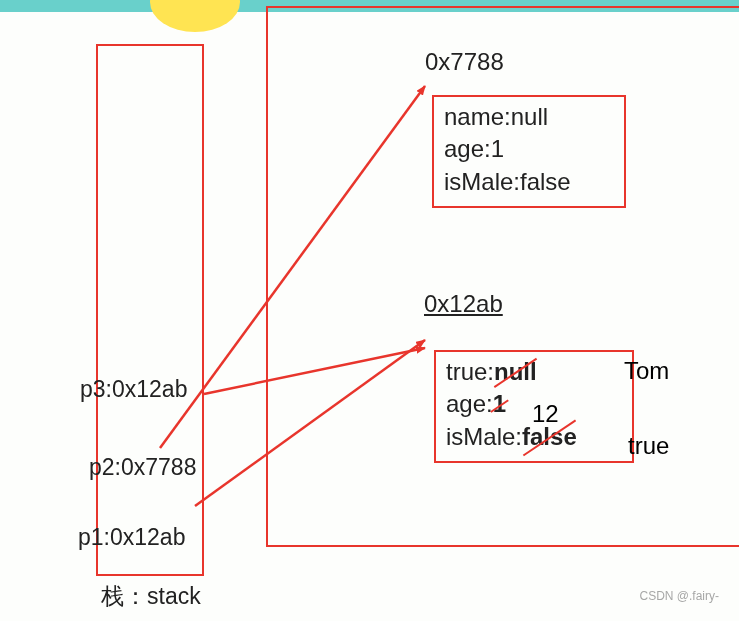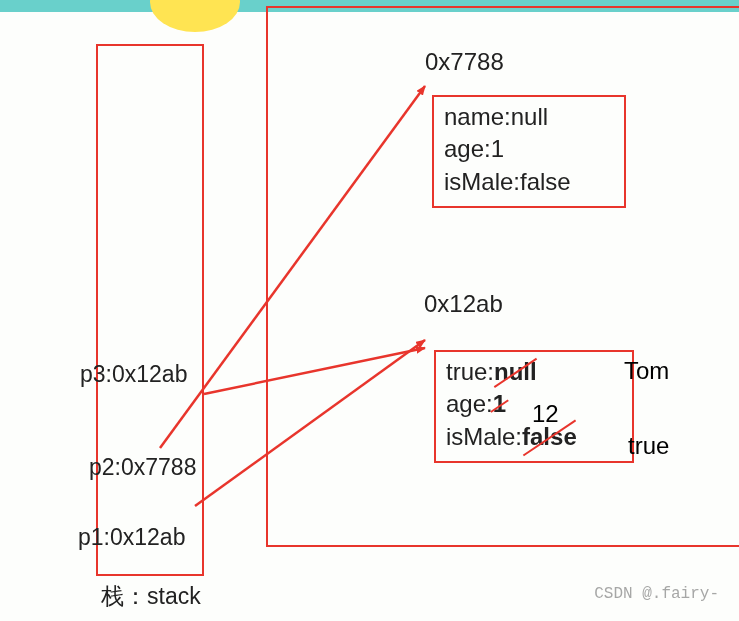--- a/index.html
+++ b/index.html
@@ -71,23 +71,23 @@
     .obj-box .row { white-space: nowrap; display:block; }
     .override {
       position: absolute;
       font-size: 24px;
       color: #000000;
     }
     .watermark {
       position: absolute;
       right: 20px;
       bottom: 18px;
-      font-size: 16px;
+      font-size: 12px;
       color: rgba(120,120,120,0.65);
-      font-family: Liberation Mono, monospace;
+      font-family: Liberation Sans, sans-serif;
     }
     svg.arrows {
       position: absolute;
       top: 0; left: 0;
       width: 739px;
       height: 621px;
       pointer-events: none;
     }
     .strike {
       position: relative;
@@ -110,32 +110,32 @@
 <body>
 
 <div class="top-band"></div>
 <div class="yellow-circle"></div>
 
 <div class="heap-outer"></div>
 
 <div class="stack-box"></div>
 <div class="stack-label">栈：stack</div>
 
-<div class="stack-entry" style="left:80px; top:361px;">p3:0x12ab</div>
+<div class="stack-entry" style="left:80px; top:376px;">p3:0x12ab</div>
 <div class="stack-entry" style="left:89px; top:454px;">p2:0x7788</div>
 <div class="stack-entry" style="left:78px; top:524px;">p1:0x12ab</div>
 
 <div class="obj-label" style="left:425px; top:48px;text-align:center;">0x7788</div>
 <div class="obj-box" style="left:432px; top:95px; width:194px;">
   <span class="row">name:null</span>
   <span class="row">age:1</span>
   <span class="row">isMale:false</span>
 </div>
 
-<div class="obj-label" style="left:424px; top:290px;">0x12ab</div>
+<div class="obj-label" style="left:424px; top:290px;text-decoration:underline;">0x12ab</div>
 <div class="obj-box" style="left:434px; top:350px; width:200px;">
   <span class="row">
     <span>true:</span><span class="strike">null</span>
   </span>
   <span class="row">
     <span>age:</span><span class="strike">1</span>
   </span>
   <span class="row">
     <span>isMale:</span><span class="strike">false</span>
   </span>

